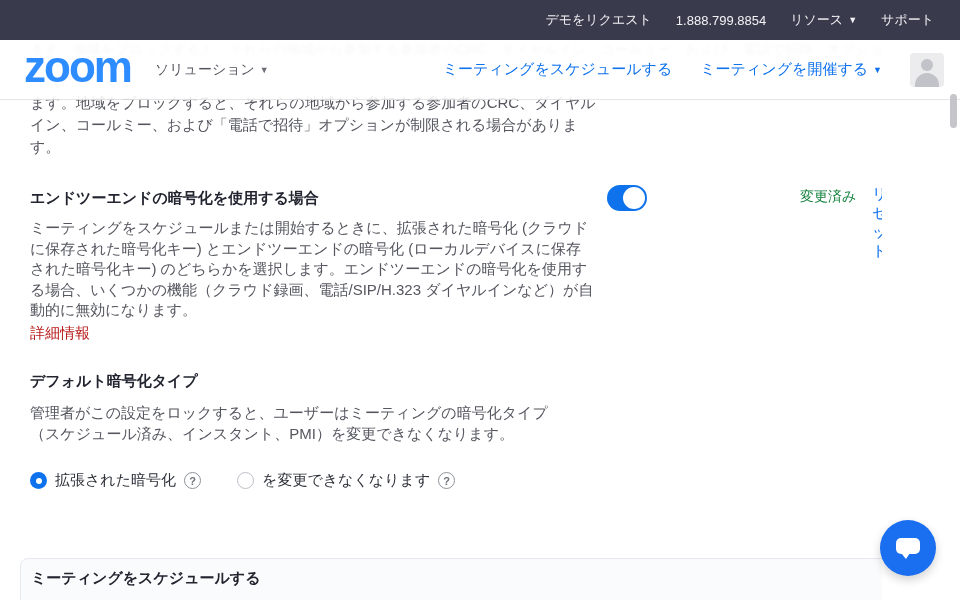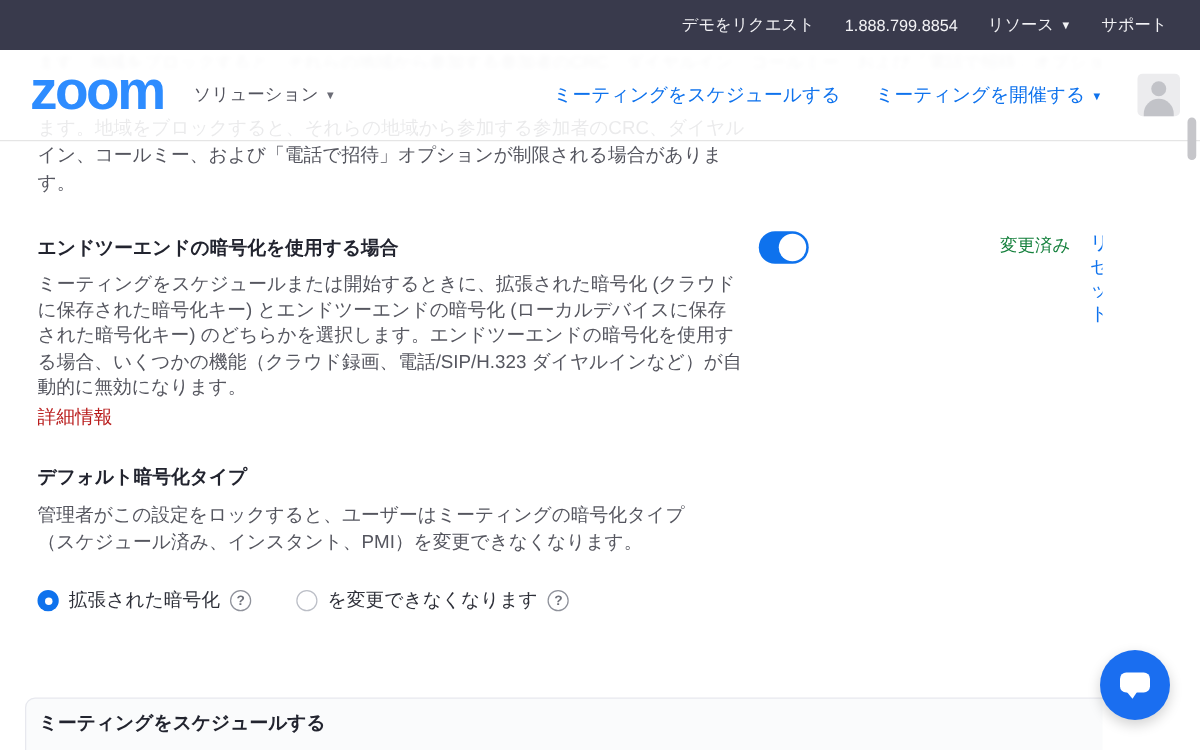--- a/index.html
+++ b/index.html
@@ -7,21 +7,21 @@
               font-family:"Liberation Sans", sans-serif; }
 
   
   .topbar { position:absolute; top:0; left:0; width:960px; height:40px;
             background:#393A4C; display:flex; align-items:center;
             justify-content:flex-end; gap:24px; padding-right:26px; z-index:20; }
   .topbar .tb-item { color:#F2F2F5; font-size:13px; cursor:pointer; white-space:nowrap; }
   .caret { display:inline-block; font-size:9px; margin-left:5px; transform:translateY(-1px); }
 
   
-  .header { position:absolute; top:40px; left:0; width:960px; height:73px;
+  .header { position:absolute; top:40px; left:0; width:960px; height:60px;
             background:rgba(255,255,255,0.88); border-bottom:1px solid rgba(0,0,0,0.10);
             display:flex; align-items:center; padding:0 16px 0 24px; z-index:10; }
   .logo { color:#2D8CFF; font-size:44px; font-weight:bold; letter-spacing:-2px;
           line-height:1; padding-bottom:6px; }
   .solutions { margin-left:24px; font-size:14px; color:#53545E; cursor:pointer; }
   .solutions .caret { color:#6b6c76; }
   .hdr-right { margin-left:auto; display:flex; align-items:center; gap:28px; }
   .hdr-link { color:#0E72ED; font-size:15px; font-weight:500; cursor:pointer; white-space:nowrap; }
   .avatar { width:34px; height:34px; border-radius:4px; background:#ECECEE;
             position:relative; overflow:hidden; cursor:pointer; }

